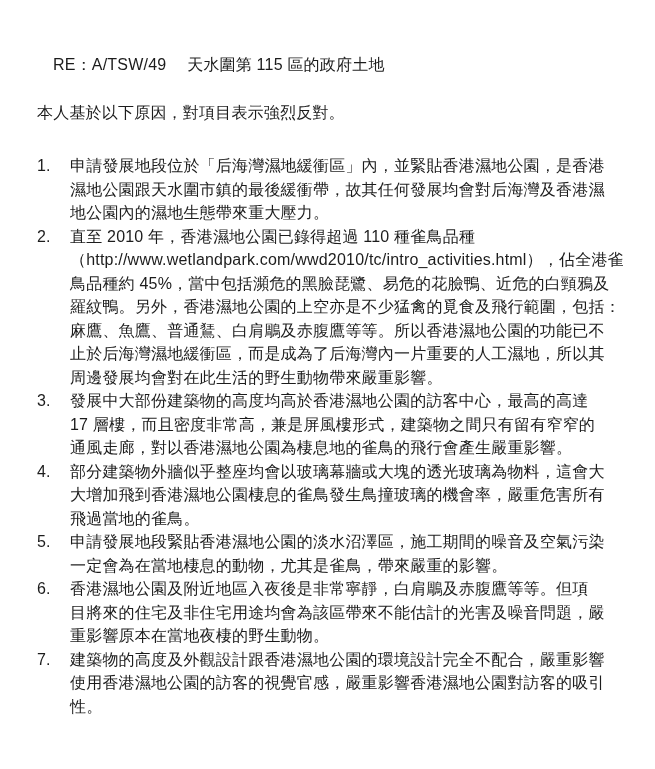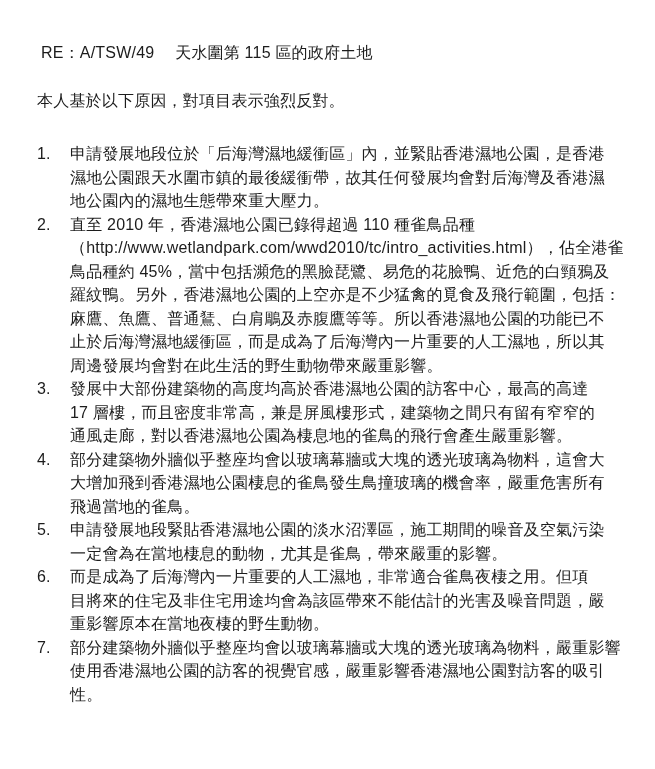--- a/index.html
+++ b/index.html
@@ -13,21 +13,21 @@
     height: 769px;
     background: #ffffff;
     box-sizing: border-box;
     padding: 37px 28px 0 37px;
     font-family: "Liberation Sans", sans-serif;
     color: #1c1c1c;
     font-size: 16px;
     overflow: hidden;
   }
   .subject {
-    margin: 4px;
+    margin: 16px;
     line-height: 23.5px;
     white-space: pre-line;
     letter-spacing: 0.2px;
   }
   .intro {
     margin: 24px 0 12px 0;
     line-height: 23.5px;
     white-space: pre-line;
     letter-spacing: 0.2px;
   }
@@ -85,24 +85,24 @@
 大增加飛到香港濕地公園棲息的雀鳥發生鳥撞玻璃的機會率，嚴重危害所有
 飛過當地的雀鳥。</div>
     </div>
     <div class="row">
       <span class="num">5.</span>
       <div class="txt">申請發展地段緊貼香港濕地公園的淡水沼澤區，施工期間的噪音及空氣污染
 一定會為在當地棲息的動物，尤其是雀鳥，帶來嚴重的影響。</div>
     </div>
     <div class="row">
       <span class="num">6.</span>
-      <div class="txt">而是成為了后海灣內一片重要的人工濕地，非常適合雀鳥夜棲之用。但項
+      <div class="txt">香港濕地公園及附近地區入夜後是非常寧靜，白肩鵰及赤腹鷹等等。但項
 目將來的住宅及非住宅用途均會為該區帶來不能估計的光害及噪音問題，嚴
 重影響原本在當地夜棲的野生動物。</div>
     </div>
     <div class="row">
       <span class="num">7.</span>
-      <div class="txt">部分建築物外牆似乎整座均會以玻璃幕牆或大塊的透光玻璃為物料，嚴重影響
+      <div class="txt">建築物的高度及外觀設計跟香港濕地公園的環境設計完全不配合，嚴重影響
 使用香港濕地公園的訪客的視覺官感，嚴重影響香港濕地公園對訪客的吸引
 性。</div>
     </div>
   </div>
 </div>
 
 </body></html>

